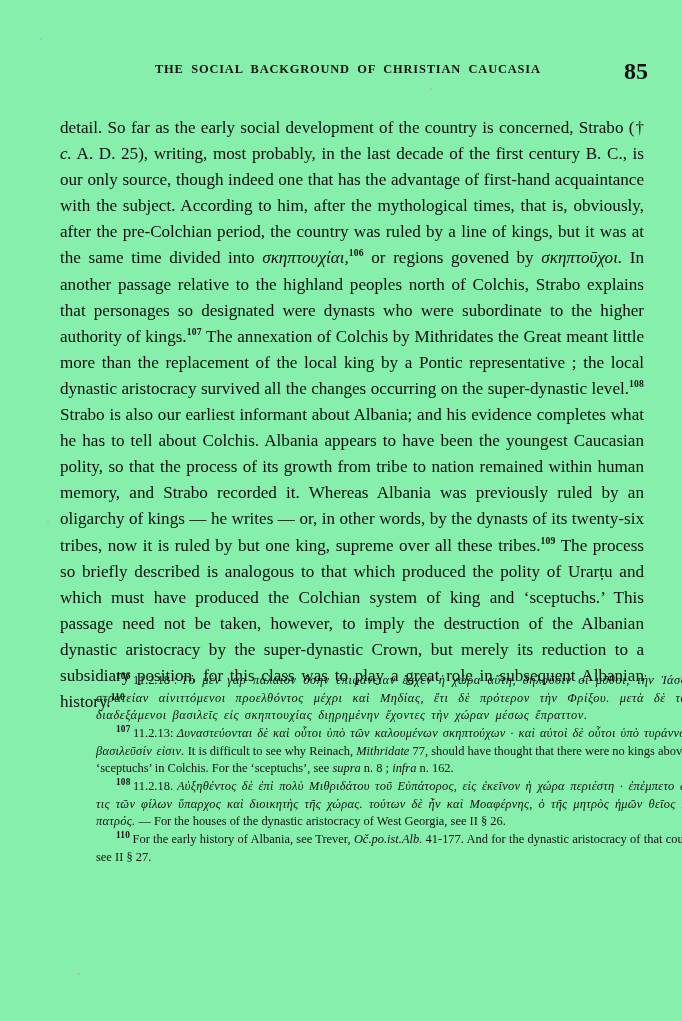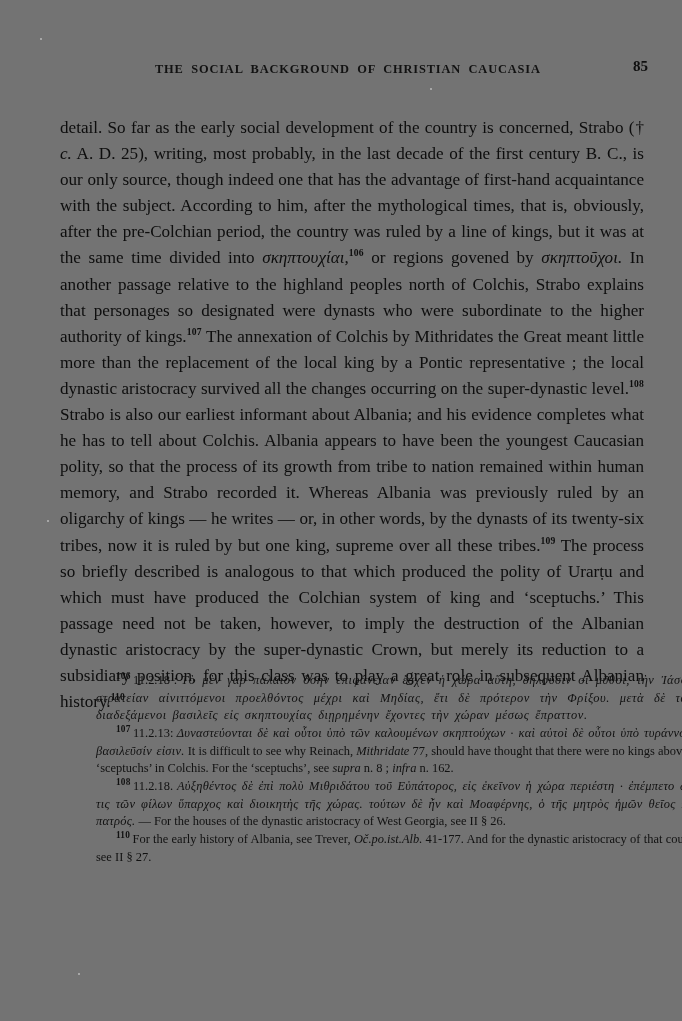--- a/index.html
+++ b/index.html
@@ -12,21 +12,21 @@
     height: 1021px;
     position: relative;
     font-family: "Liberation Serif", "DejaVu Serif", serif;
     color: #0a0a0a;
     overflow: hidden;
   }
 
   .page {
     position: absolute;
     inset: 0;
-    background: #737373;
+    background: #86efac;
   }
 
   
   .running-head {
     position: absolute;
     top: 62px;
     left: 48px;
     right: 34px;
     height: 20px;
   }
@@ -38,21 +38,21 @@
     font-weight: bold;
     letter-spacing: 0.85px;
     word-spacing: 3.5px;
     white-space: nowrap;
     color: #121212;
   }
   .rh-folio {
     position: absolute;
     right: 0;
     top: -4px;
-    font-size: 15px;
+    font-size: 24px;
     font-weight: bold;
     color: #101010;
   }
 
   
   .body-block {
     position: absolute;
     top: 103px;
     left: 48px;
     width: 608px;

